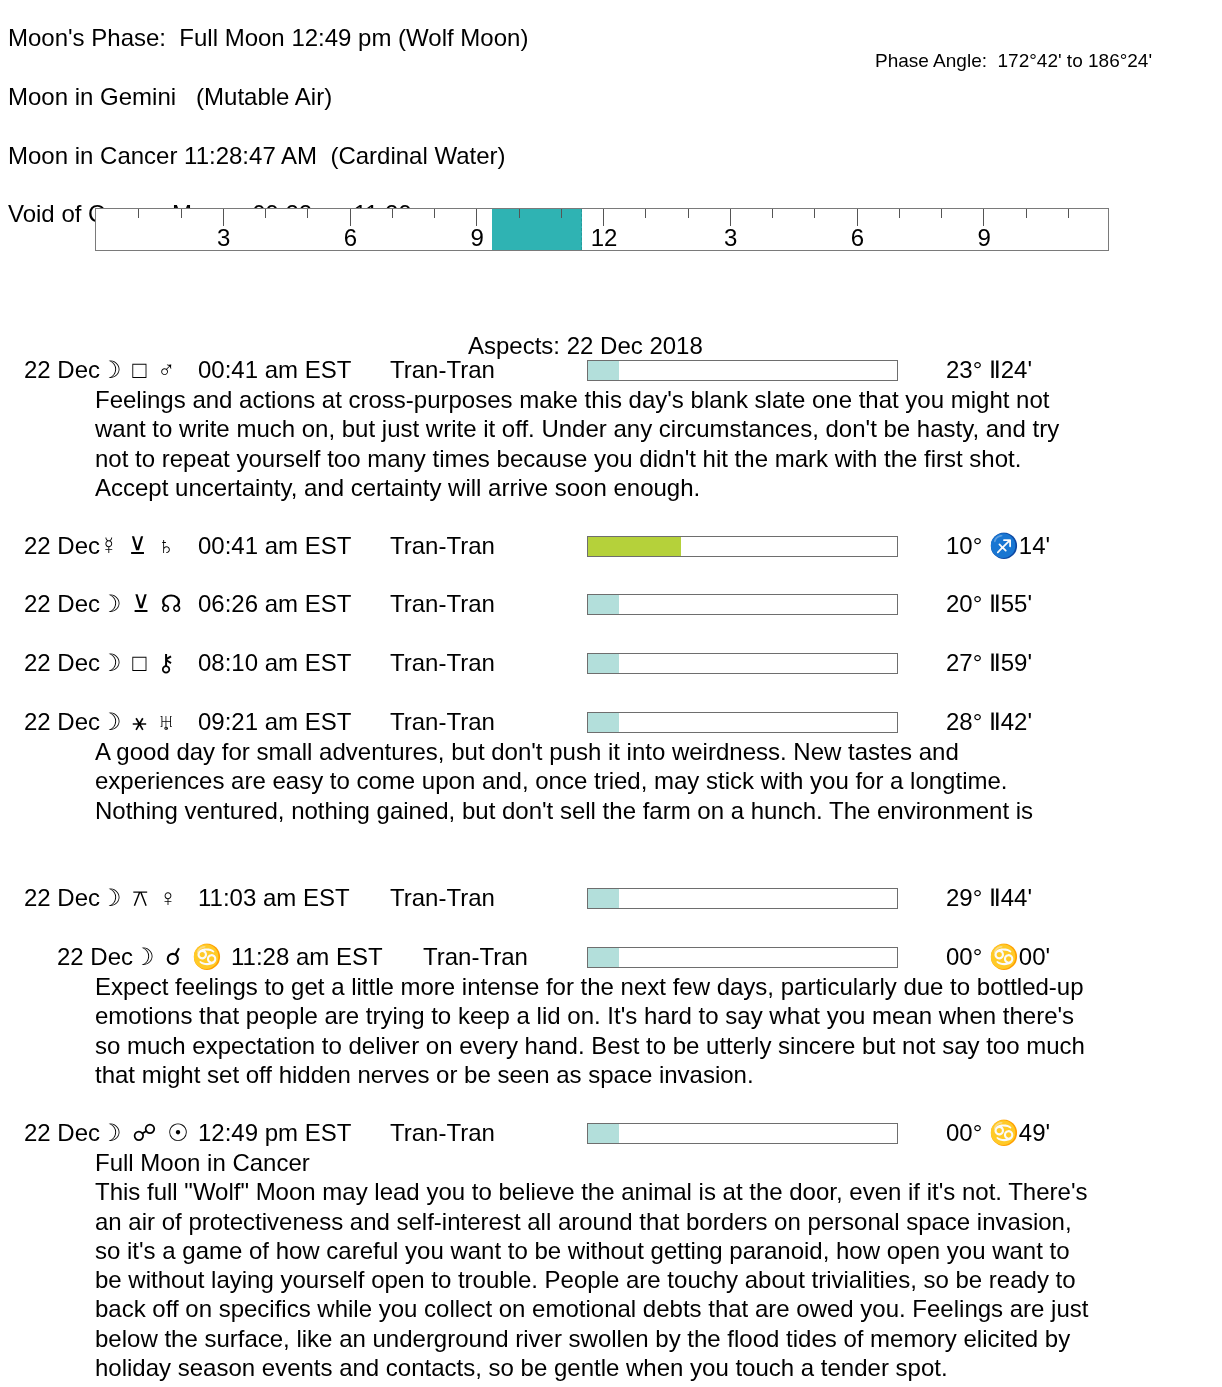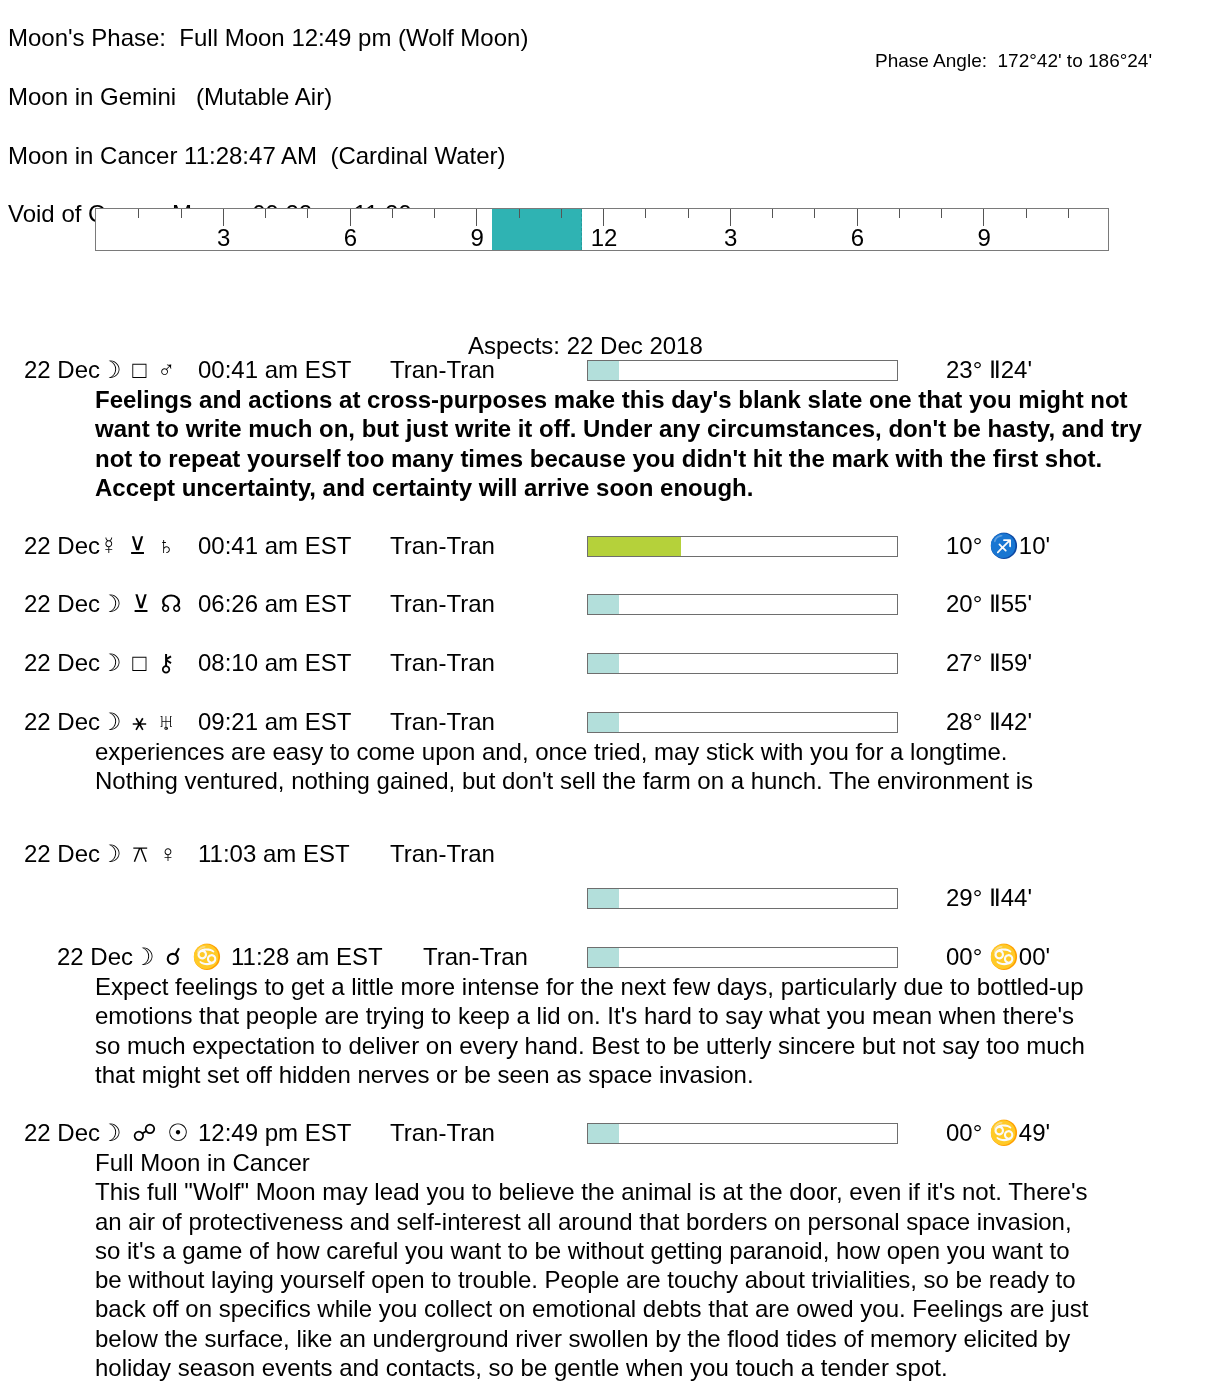--- a/index.html
+++ b/index.html
@@ -88,51 +88,52 @@
   </div>
 
 <div class="abs big" style="left:468px; top:312px;">Aspects: 22 Dec 2018</div>
 
 <div id="aspects">
     <div class="aspect-row" style="top: 356px;"><span class="a-date">22 Dec</span><span class="a-glyphs">☽ □ ♂</span><span class="a-time">00:41 am EST</span><span class="a-type">Tran-Tran</span></div>
     <div class="bar" style="top: 360px;">
       <div class="fill" style="width: 10%; background: rgb(179, 223, 219);"></div>
     </div>
     <div class="pos" style="top: 356px;">23° Ⅱ24'</div>
-    <div class="para" style="top: 385px; font-weight: bold;">
+    <div class="para" style="top: 385px;">
       <div>Feelings and actions at cross-purposes make this day's blank slate one that you might not</div>
       <div>want to write much on, but just write it off. Under any circumstances, don't be hasty, and try</div>
       <div>not to repeat yourself too many times because you didn't hit the mark with the first shot.</div>
       <div>Accept uncertainty, and certainty will arrive soon enough.</div>
     </div>
     <div class="aspect-row" style="top: 532px;"><span class="a-date">22 Dec</span><span class="a-glyphs">☿ ⊻ ♄</span><span class="a-time">00:41 am EST</span><span class="a-type">Tran-Tran</span></div>
     <div class="bar" style="top: 536px;">
       <div class="fill" style="width: 30%; background: rgb(181, 209, 58);"></div>
     </div>
-    <div class="pos" style="top: 532px;">10° ♐10'</div>
+    <div class="pos" style="top: 532px;">10° ♐14'</div>
     <div class="aspect-row" style="top: 590px;"><span class="a-date">22 Dec</span><span class="a-glyphs">☽ ⊻ ☊</span><span class="a-time">06:26 am EST</span><span class="a-type">Tran-Tran</span></div>
     <div class="bar" style="top: 594px;">
       <div class="fill" style="width: 10%; background: rgb(179, 223, 219);"></div>
     </div>
     <div class="pos" style="top: 590px;">20° Ⅱ55'</div>
     <div class="aspect-row" style="top: 649px;"><span class="a-date">22 Dec</span><span class="a-glyphs">☽ □ ⚷</span><span class="a-time">08:10 am EST</span><span class="a-type">Tran-Tran</span></div>
     <div class="bar" style="top: 653px;">
       <div class="fill" style="width: 10%; background: rgb(179, 223, 219);"></div>
     </div>
     <div class="pos" style="top: 649px;">27° Ⅱ59'</div>
     <div class="aspect-row" style="top: 708px;"><span class="a-date">22 Dec</span><span class="a-glyphs">☽ ⚹ ♅</span><span class="a-time">09:21 am EST</span><span class="a-type">Tran-Tran</span></div>
     <div class="bar" style="top: 712px;">
       <div class="fill" style="width: 10%; background: rgb(179, 223, 219);"></div>
     </div>
     <div class="pos" style="top: 708px;">28° Ⅱ42'</div>
     <div class="para" style="top: 737px;">
+      <div>A good day for small adventures, but don't push it into weirdness. New tastes and</div>
       <div>experiences are easy to come upon and, once tried, may stick with you for a longtime.</div>
       <div>Nothing ventured, nothing gained, but don't sell the farm on a hunch. The environment is</div>
     </div>
-    <div class="aspect-row" style="top: 840px;"><span class="a-date">22 Dec</span><span class="a-glyphs">☽ ⚻ ♀</span><span class="a-time">11:03 am EST</span><span class="a-type">Tran-Tran</span></div>
+    <div class="aspect-row" style="top: 884px;"><span class="a-date">22 Dec</span><span class="a-glyphs">☽ ⚻ ♀</span><span class="a-time">11:03 am EST</span><span class="a-type">Tran-Tran</span></div>
     <div class="bar" style="top: 888px;">
       <div class="fill" style="width: 10%; background: rgb(179, 223, 219);"></div>
     </div>
     <div class="pos" style="top: 884px;">29° Ⅱ44'</div>
     <div class="aspect-row" style="top: 943px; margin-left: 33px;"><span class="a-date">22 Dec</span><span class="a-glyphs">☽ ☌ ♋</span><span class="a-time">11:28 am EST</span><span class="a-type">Tran-Tran</span></div>
     <div class="bar" style="top: 947px;">
       <div class="fill" style="width: 10%; background: rgb(179, 223, 219);"></div>
     </div>
     <div class="pos" style="top: 943px;">00° ♋00'</div>
     <div class="para" style="top: 972px;">

